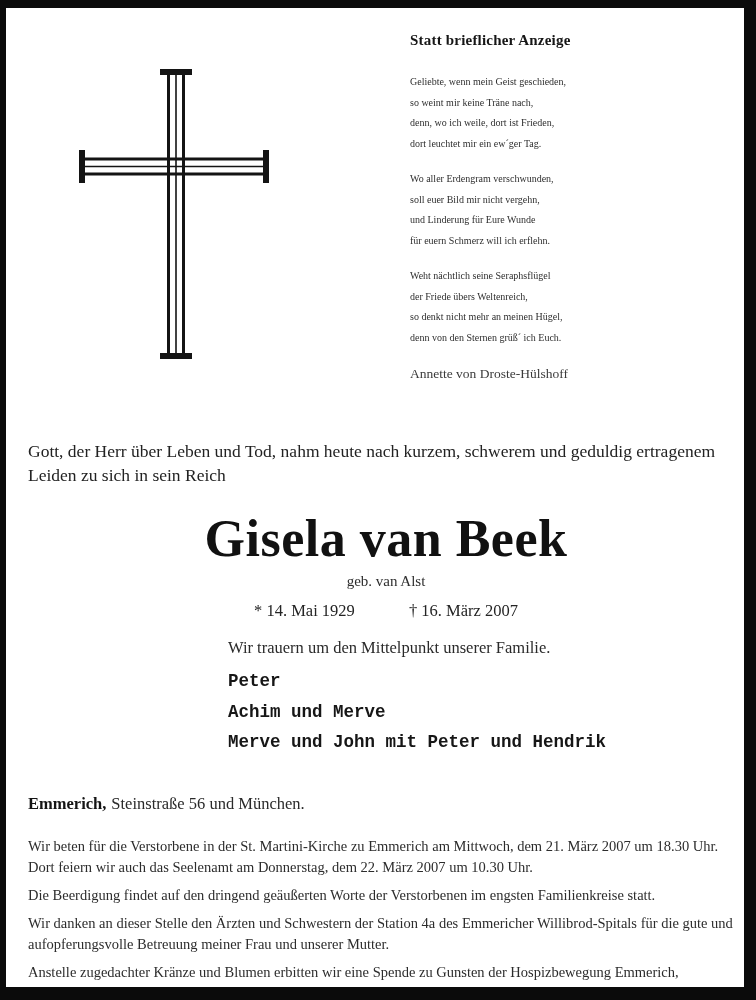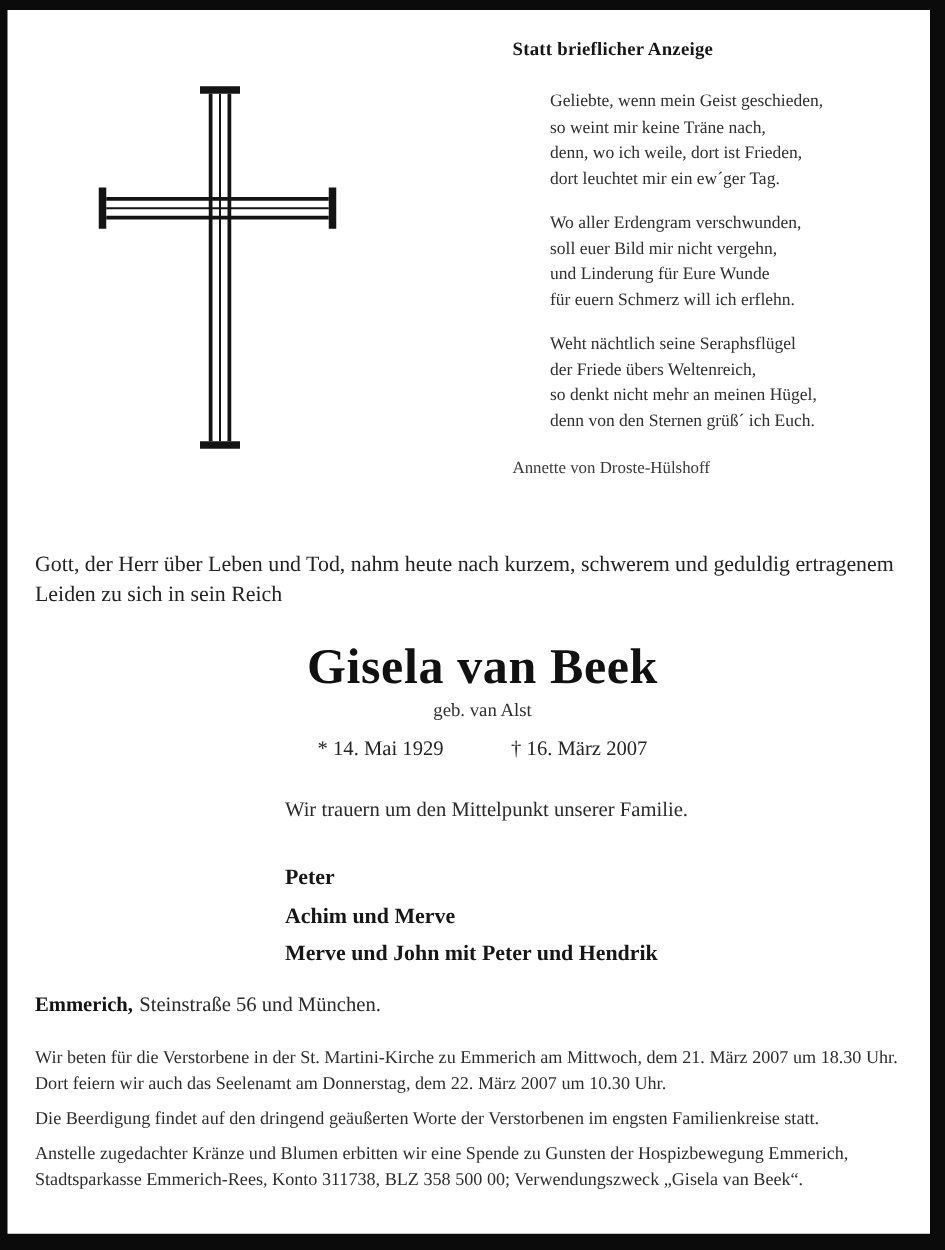--- a/index.html
+++ b/index.html
@@ -41,26 +41,25 @@
     letter-spacing: 0.2px;
     color: #161616;
     margin-bottom: 23px;
   }
   .poem-title {
     font-size: 12.5px;
     color: #4a4a4a;
     margin-bottom: 17px;
   }
   .stanza {
-    font-size: 14px;
+    font-size: 10px;
     line-height: 20.5px;
     color: #2e2e2e;
     white-space: pre-line;
     margin-bottom: 15px;
-    margin-left: 30px;
   }
   .poem-author {
     font-size: 13.5px;
     color: #3a3a3a;
     margin-top: 18px;
   }
 
   .intro {
     position: absolute;
     left: 22px;
@@ -72,21 +71,21 @@
   }
 
   .name-block {
     position: absolute;
     left: 22px;
     top: 501px;
     width: 716px;
     text-align: center;
   }
   .deceased-name {
-    font-size: 40px;
+    font-size: 52px;
     font-weight: bold;
     color: #111111;
     letter-spacing: 0.5px;
   }
   .maiden-name {
     font-size: 15px;
     color: #2e2e2e;
     margin-top: 5px;
   }
   .dates-row {
@@ -101,21 +100,22 @@
   .family-block {
     position: absolute;
     left: 222px;
     top: 630px;
   }
   .mourning-line {
     font-size: 16.5px;
     color: #2a2a2a;
   }
   .mourners {
-    margin-top: 28px;
+    margin-top: 8px;
+    font-family: Liberation Mono, monospace;
   }
   .mourner {
     font-size: 17.5px;
     font-weight: bold;
     line-height: 30.5px;
     color: #161616;
   }
 
   .address-line {
     position: absolute;
@@ -206,16 +206,17 @@
     </div>
   </div>
 
   <div class="address-line">
     <span class="address-city">Emmerich,</span><span>Steinstraße 56 und München.</span>
   </div>
 
   <div class="details">
     <p>Wir beten für die Verstorbene in der St. Martini-Kirche zu Emmerich am Mittwoch,  dem 21. März 2007 um 18.30 Uhr. Dort feiern wir auch das Seelenamt am Donnerstag, dem 22. März 2007 um 10.30 Uhr.</p>
     <p>Die Beerdigung findet auf den dringend geäußerten Worte der Verstorbenen im engsten Familienkreise statt.</p>
+    <p>Wir danken an dieser Stelle den Ärzten und Schwestern der Station 4a des Emmericher Willibrod-Spitals für die gute und aufopferungsvolle Betreuung meiner Frau und unserer Mutter.</p>
     <p>Anstelle zugedachter Kränze und Blumen erbitten wir eine Spende zu Gunsten der Hospizbewegung Emmerich, Stadtsparkasse Emmerich-Rees, Konto 311738, BLZ 358 500 00; Verwendungszweck „Gisela van Beek“.</p>
   </div>
 
 </div>
 
 </body></html>

